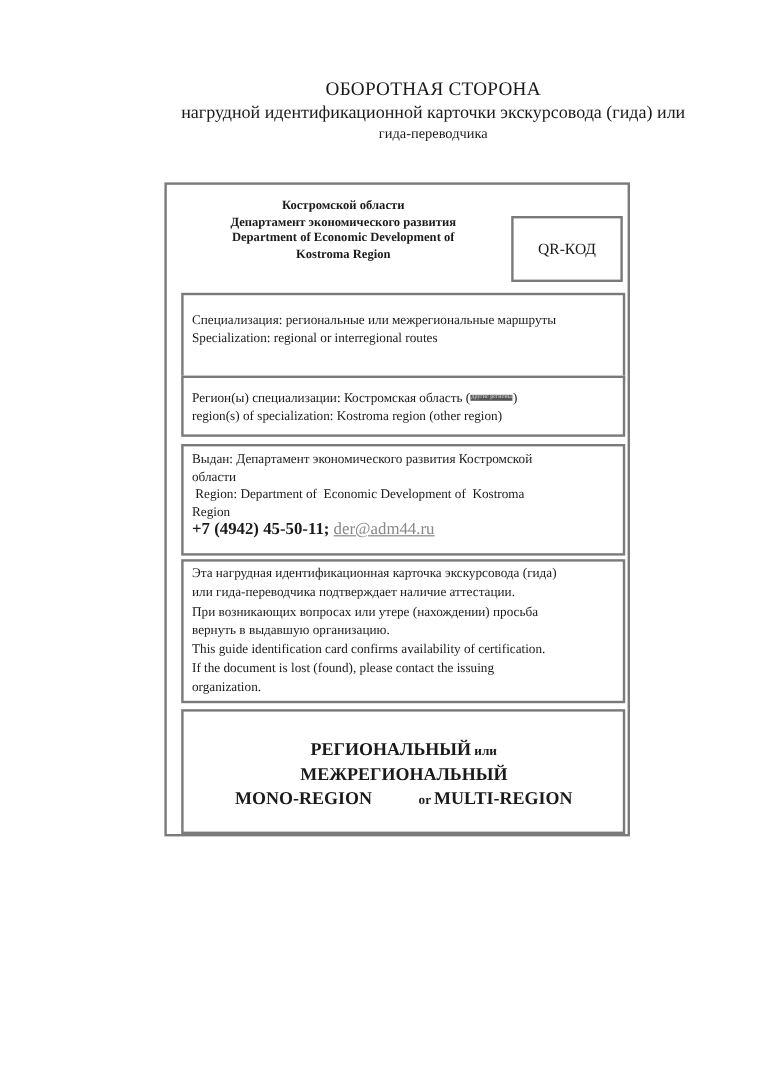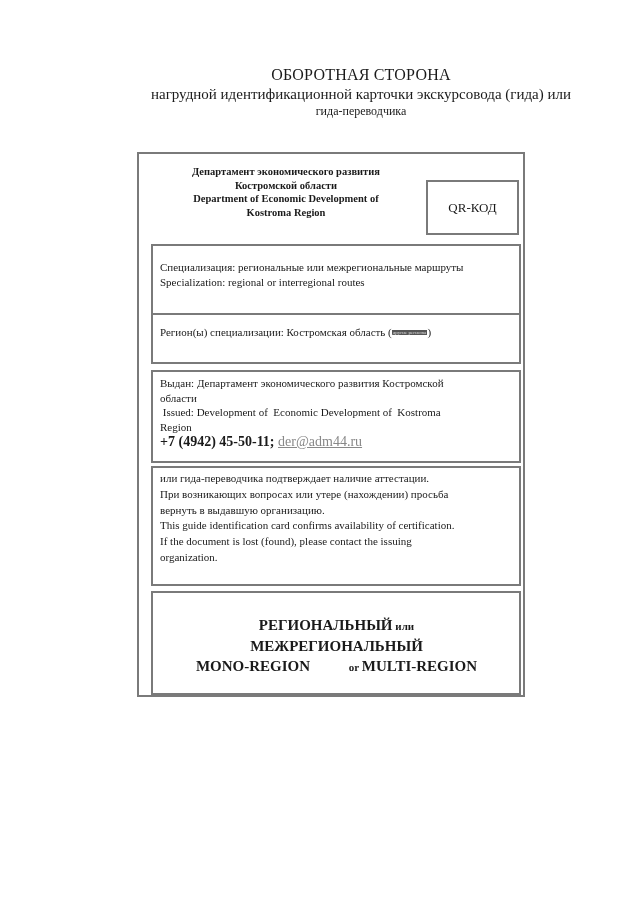--- a/index.html
+++ b/index.html
@@ -51,55 +51,57 @@
 </head>
 <body>
 
 <div class="heading h-title">ОБОРОТНАЯ СТОРОНА</div>
 <div class="heading h-sub1">нагрудной идентификационной карточки экскурсовода (гида) или</div>
 <div class="heading h-sub2">гида-переводчика</div>
 
 <div class="outer"></div>
 
 <div class="dept">
+  <div>Костромской области</div>
   <div>Департамент экономического развития</div>
-  <div>Костромской области</div>
   <div>Department of  Economic Development of</div>
   <div>Kostroma Region</div>
 </div>
 
 <div class="box qr">
   <span>QR-КОД</span>
 </div>
 
 <div class="box b2">
   <div class="txt">
     <div>Специализация: региональные или межрегиональные маршруты</div>
     <div>Specialization: regional or interregional routes</div>
   </div>
 </div>
 
 <div class="box b3">
   <div class="txt">
     <div><span>Регион(ы) специализации: Костромская область   (</span><span class="small-other">другие регионы</span><span>)</span></div>
+    <div>region(s) of specialization: Kostroma region (other region)</div>
   </div>
 </div>
 
 <div class="box b4">
   <div class="txt">
     <div>Выдан: Департамент экономического развития Костромской</div>
     <div>области</div>
-    <div style="white-space:pre;"> Issued: Development of  Economic Development of  Kostroma</div>
+    <div style="white-space:pre;"> Region: Department of  Economic Development of  Kostroma</div>
     <div>Region</div>
     <div class="phone-line"><span style="white-space:pre;">+7 (4942) 45-50-11; </span><a class="email">der@adm44.ru</a></div>
   </div>
 </div>
 
 <div class="box b5">
   <div class="txt">
+    <div>Эта нагрудная идентификационная карточка экскурсовода (гида)</div>
     <div>или гида-переводчика подтверждает наличие аттестации.</div>
     <div>При возникающих вопросах или утере (нахождении) просьба</div>
     <div>вернуть в выдавшую организацию.</div>
     <div>This guide identification card confirms availability of certification.</div>
     <div>If the document is lost (found), please contact the issuing</div>
     <div>organization.</div>
   </div>
 </div>
 
 <div class="box b6">

